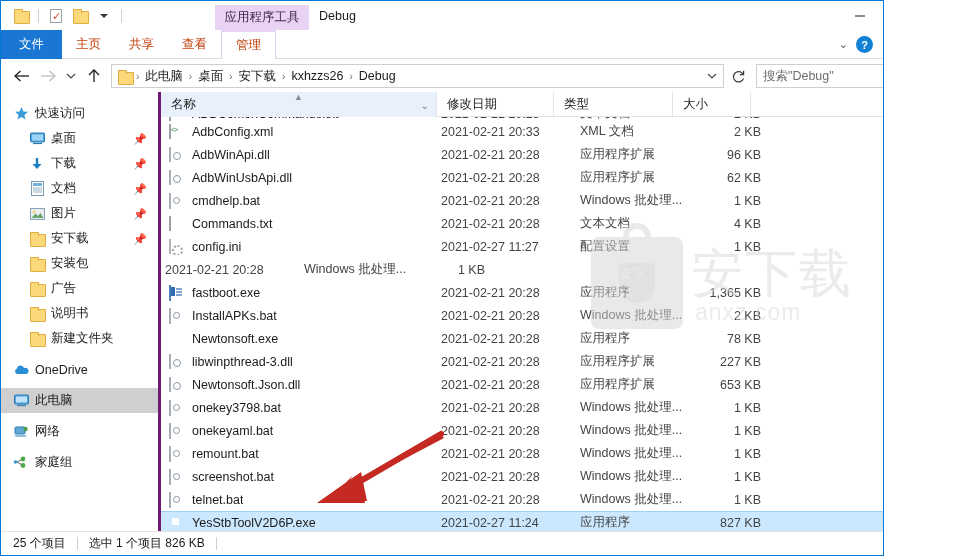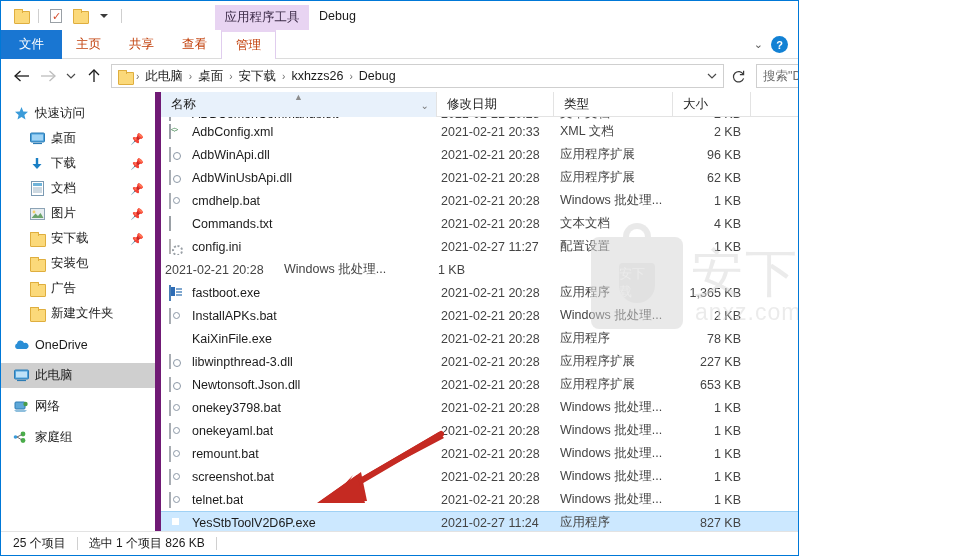--- a/index.html
+++ b/index.html
@@ -6,21 +6,21 @@
   html, body {
     width: 973px; height: 556px;
     font-family: "Liberation Sans", "DejaVu Sans", sans-serif;
     font-size: 12px;
     background: #ffffff;
     overflow: hidden;
     -webkit-font-smoothing: antialiased;
   }
   #app {
     position: relative;
-    width: 799px; height: 556px;
+    width: 884px; height: 556px;
     border: 1px solid #0078d7;
     background: #ffffff;
     overflow: hidden;
   }
 
   
   .titlebar {
     position: absolute; left: 0; top: 0; width: 971px; height: 29px;
     background: #ffffff;
     display: flex; align-items: center;
@@ -138,21 +138,21 @@
   }
   .searchbox input::placeholder { color: #6e6e6e; }
 
   
   .content {
     position: absolute; left: 0; top: 91px; width: 971px; height: 440px;
     display: flex;
   }
   .navpane {
     width: 160px; height: 440px; background: #ffffff;
-    border-right: 6px solid #701a75;
+    border-right: 3px solid #701a75;
     position: relative; overflow: hidden;
     padding-top: 9px;
   }
   .nav-item {
     height: 25px; display: flex; align-items: center; gap: 6px;
     padding-left: 12px; font-size: 12.5px; color: #1b1b1b; position: relative;
   }
   .nav-item.indent { padding-left: 28px; }
   .nav-item.selgray { background: #cfcfcf; }
   .nav-ico { width: 16px; height: 16px; display: flex; align-items: center; justify-content: center; flex: 0 0 16px; }
@@ -191,21 +191,21 @@
     position: absolute; left: 0; top: 25px; width: 811px; height: 415px;
     overflow: hidden;
   }
   .row {
     height: 23px; display: flex; align-items: center; position: relative;
     font-size: 12.5px; color: #1b1b1b;
   }
   .row.selected { background: #cce8ff; border-top: 1px solid #9fd1f5; border-bottom: 1px solid #9fd1f5; height: 23px; }
   .c-name { width: 276px; display: flex; align-items: center; gap: 7px; padding-left: 8px; overflow: hidden; white-space: nowrap; }
   .c-date { width: 117px; color: #444; padding-left: 4px; }
-  .c-type { width: 119px; color: #444; padding-left: 6px; }
+  .c-type { width: 119px; color: #444; padding-left: 6px; margin-left: 20px; }
   .c-size { width: 78px; color: #444; text-align: right; padding-right: 10px; }
   .fname { overflow: hidden; text-overflow: clip; white-space: nowrap; text-align: center; }
 
   
   .fi { width: 16px; height: 16px; position: relative; flex: 0 0 16px; }
   .fi-doc {
     width: 12px; height: 15px; background: #ffffff; border: 1px solid #9aa0a6;
     margin: 0 auto; position: relative;
   }
   .fi-doc::after {
@@ -521,20 +521,26 @@
         <span>安装包</span>
       </div>
 
       <div class="nav-item indent">
         <span class="nav-ico">
             <span class="folder-ico"></span>
           </span>
         <span>广告</span>
       </div>
 
+      <div class="nav-item indent">
+        <span class="nav-ico">
+            <span class="folder-ico"></span>
+          </span>
+        <span>说明书</span>
+      </div>
 
       <div class="nav-item indent">
         <span class="nav-ico">
             <span class="folder-ico"></span>
           </span>
         <span>新建文件夹</span>
       </div>
 
       <div class="nav-gap"></div>
 
@@ -703,21 +709,21 @@
               <span class="fname">InstallAPKs.bat</span>
             </span>
           <span class="c-date">2021-02-21 20:28</span>
           <span class="c-type">Windows 批处理...</span>
           <span class="c-size">2 KB</span>
         </div>
 
         <div class="row">
           <span class="c-name">
               <span class="fi"><span class="fi-exe-dark"></span></span>
-              <span class="fname">KaiXinFile.exe</span>
+              <span class="fname">Newtonsoft.exe</span>
             </span>
           <span class="c-date">2021-02-21 20:28</span>
           <span class="c-type">应用程序</span>
           <span class="c-size">78 KB</span>
         </div>
 
         <div class="row">
           <span class="c-name">
               <span class="fi"><span class="fi-dll"></span></span>
               <span class="fname">libwinpthread-3.dll</span>

